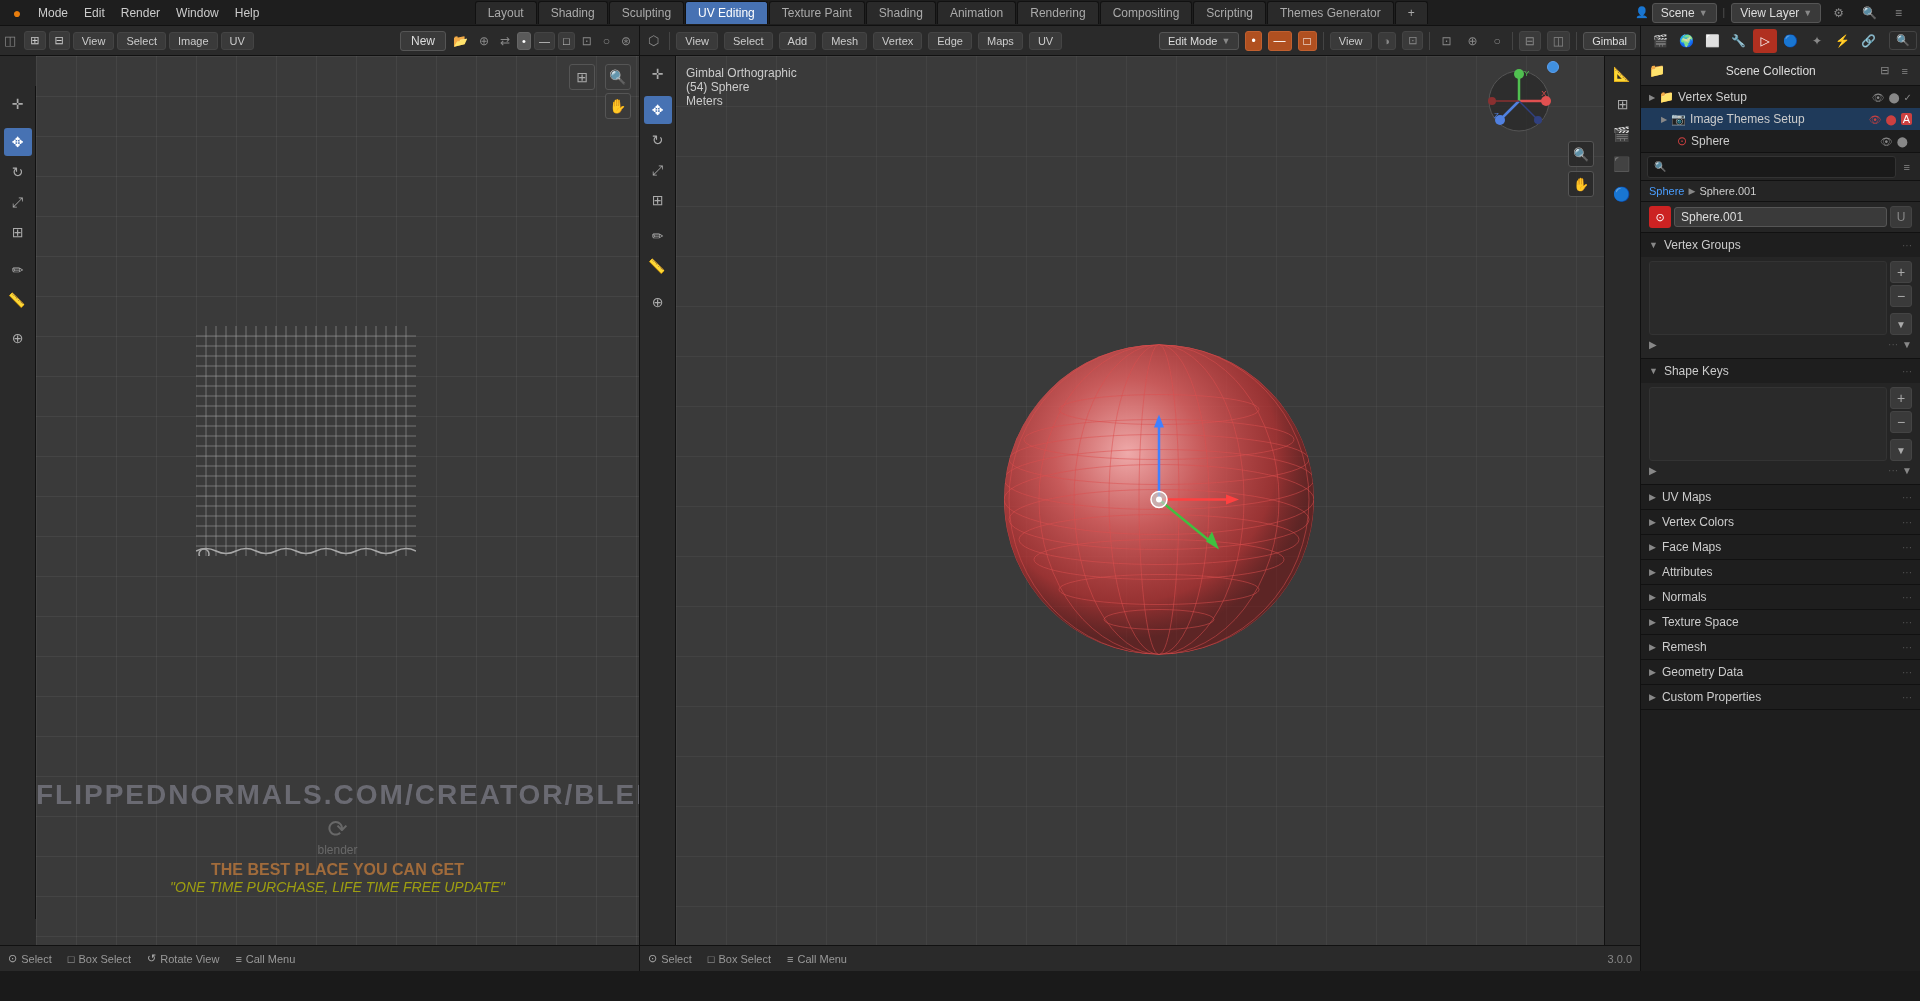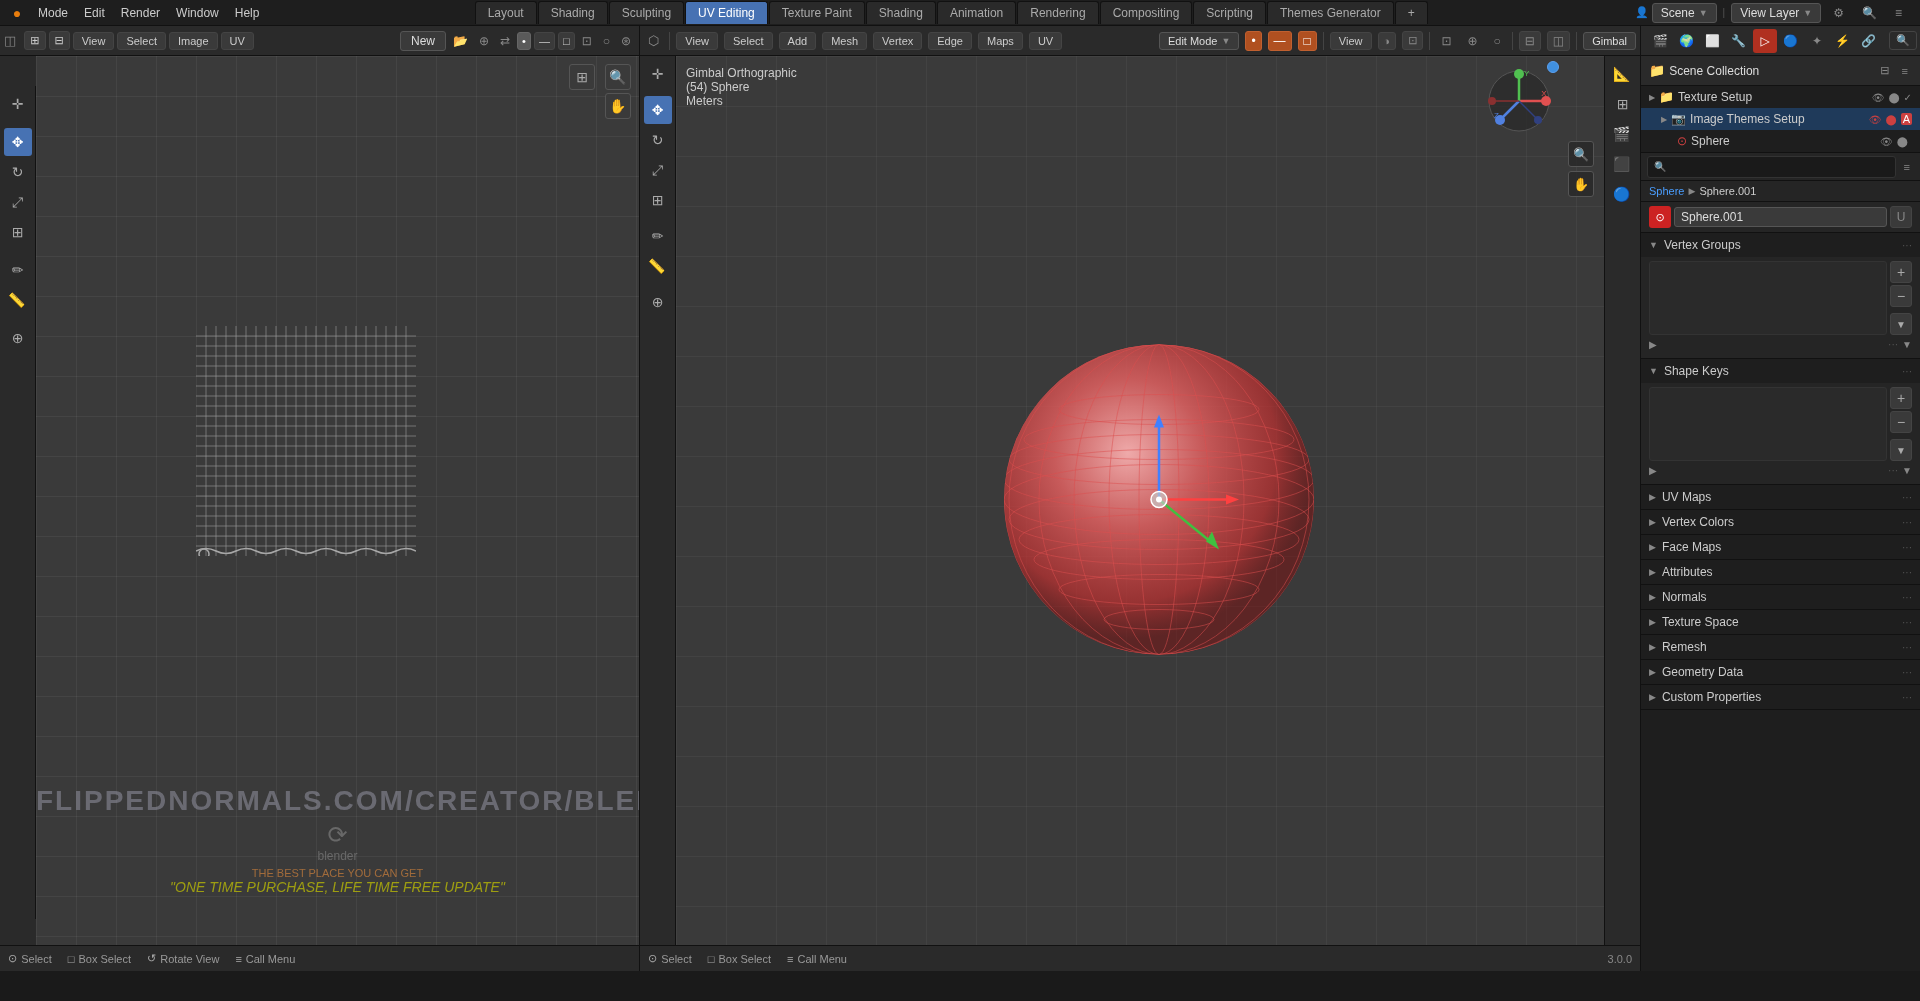--- a/index.html
+++ b/index.html
@@ -144,23 +144,23 @@
       color: rgba(180,180,200,0.4);
       letter-spacing: 2px;
     }
     .watermark-logo {
       display: flex;
       flex-direction: column;
       align-items: center;
       margin: 4px 0;
     }
     .watermark-tagline {
-      font-size: 11px;
+      font-size: 16px;
       color: rgba(230, 140, 60, 0.6);
-      font-weight: normal;
+      font-weight: bold;
     }
     .watermark-title {
       font-size: 22px;
       font-weight: bold;
       color: rgba(230,230,230,0.5);
     }
     .watermark-promo {
       font-size: 14px;
       color: rgba(200,200,0,0.7);
       font-style: italic;
@@ -669,31 +669,31 @@
         <div style="width:24px;height:24px;display:flex;align-items:center;justify-content:center;cursor:pointer;border-radius:3px;font-size:12px;color:#888;">⚡</div>
         <div style="width:24px;height:24px;display:flex;align-items:center;justify-content:center;cursor:pointer;border-radius:3px;font-size:12px;color:#888;">🔗</div>
       </div>
       <div style="flex:1;"></div>
       <div style="background:#2a2a2a;border:1px solid #444;border-radius:3px;padding:2px 6px;font-size:11px;color:#888;cursor:pointer;">🔍</div>
 
     </div>
 
     <div style="height:30px;background:#2a2a2a;border-bottom:1px solid #111;display:flex;align-items:center;padding:0 8px;gap:4px;">
       <span style="color:#b08030;font-size:13px;">📁</span>
-      <span style="font-size:12px;color:#ddd;flex:1;">Scene Collection</span>
+      <span style="font-size:12px;color:#ddd;flex:1;text-align:center;">Scene Collection</span>
       <span style="font-size:11px;color:#888;cursor:pointer;padding:2px 4px;">⊟</span>
       <span style="font-size:11px;color:#888;cursor:pointer;padding:2px 4px;">≡</span>
     </div>
 
     <div style="background:#1e1e1e;border-bottom:1px solid #111;">
 
       <div style="display:flex;align-items:center;padding:2px 8px;cursor:pointer;font-size:12px;height:22px;">
         <span style="margin-right:4px;font-size:8px;color:#888;">▶</span>
         <span style="color:#b08030;margin-right:4px;font-size:12px;">📁</span>
-        <span style="flex:1;">Texture Setup</span>
+        <span style="flex:1;">Vertex Setup</span>
         <span style="color:#888;font-size:10px;margin-right:4px;">👁</span>
         <span style="color:#888;font-size:10px;margin-right:4px;">⬤</span>
         <span style="color:#888;font-size:10px;">✓</span>
       </div>
 
       <div style="display:flex;align-items:center;padding:2px 8px 2px 20px;cursor:pointer;font-size:12px;height:22px;background:#1f3a5a;">
         <span style="margin-right:4px;font-size:8px;color:#888;">▶</span>
         <span style="color:#cc4040;margin-right:4px;font-size:12px;">📷</span>
         <span style="flex:1;">Image Themes Setup</span>
 

